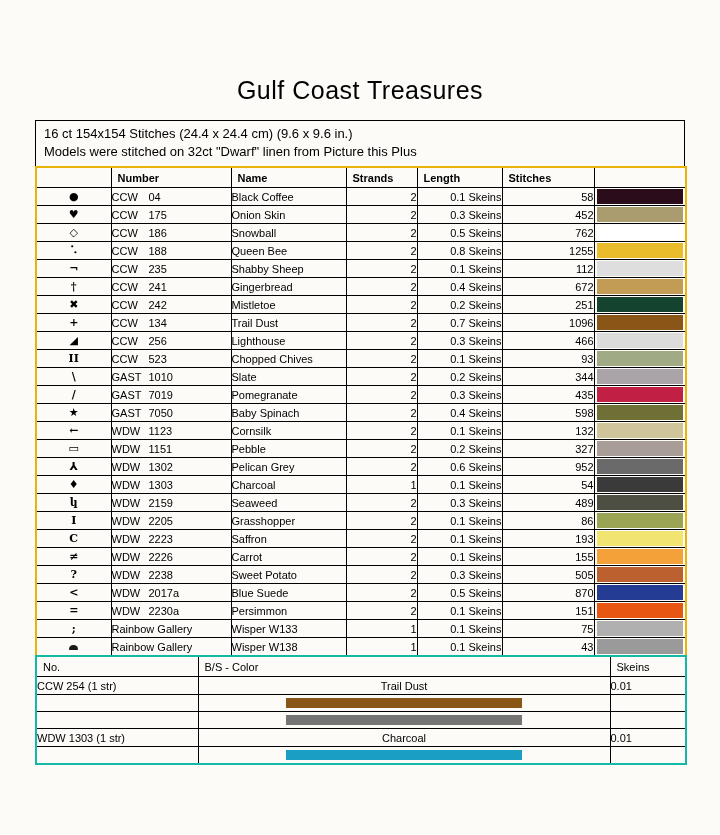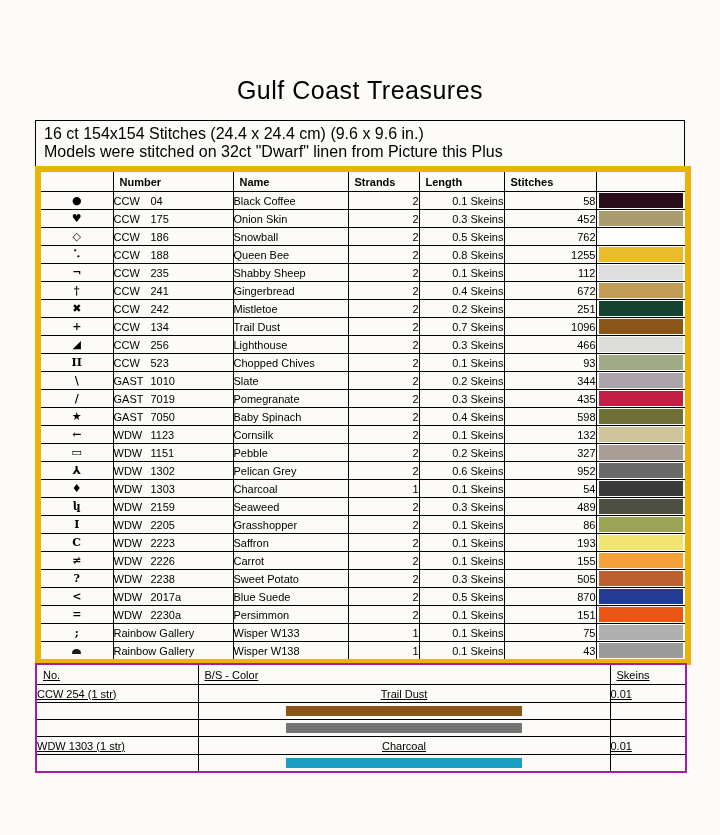--- a/index.html
+++ b/index.html
@@ -19,27 +19,27 @@
     font-weight:400;
     letter-spacing:.5px;
   }
 
   .info-box{
     margin:15px 35px 0 35px;
     border:1px solid #000;
     padding:4px 8px 5px 8px;
     background:#fcfbf8;
   }
-  .info-line{font-size:16px;line-height:16px;padding:1px 0;}
+  .info-line{font-size:13px;line-height:16px;padding:1px 0;}
 
   table{border-collapse:collapse;table-layout:fixed;background:#fcfbf8;}
   table.main{
     margin:-1px 35px 0 35px;
     width:650px;
-    border:6px solid #eab308;
+    border:2px solid #eab308;
   }
   table.main th, table.main td{
     border:1px solid #000;
     height:17px;
     font-size:11px;
     padding:0;
     vertical-align:middle;
     overflow:hidden;
     white-space:nowrap;
   }
@@ -73,22 +73,21 @@
   td.num-cell{padding-left:11px;}
   .brand{display:inline-block;min-width:37px;}
   td.name-cell{padding-left:5px;}
   td.right-num{text-align:right;padding-right:4px;}
   td.swatch-cell{padding:0;}
   .swatch{height:15px;margin:1px 2px;}
 
   table.bs{
     margin:-2px 35px 12px 35px;
     width:650px;
-    border:2px solid #a21caf;
-    text-decoration:underline;
+    border:2px solid #14b8a6;
   }
   table.bs th, table.bs td{
     border:1px solid #000;
     font-size:11px;
     padding:0;
     vertical-align:middle;
     white-space:nowrap;
     overflow:hidden;
   }
   table.bs th{

